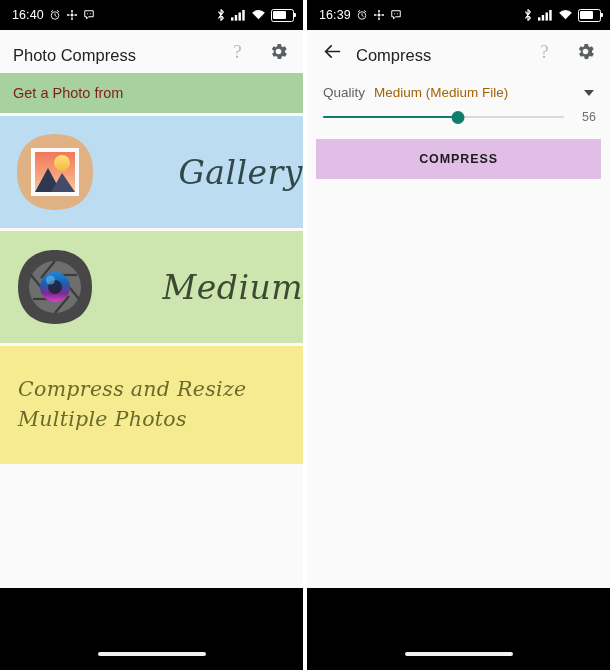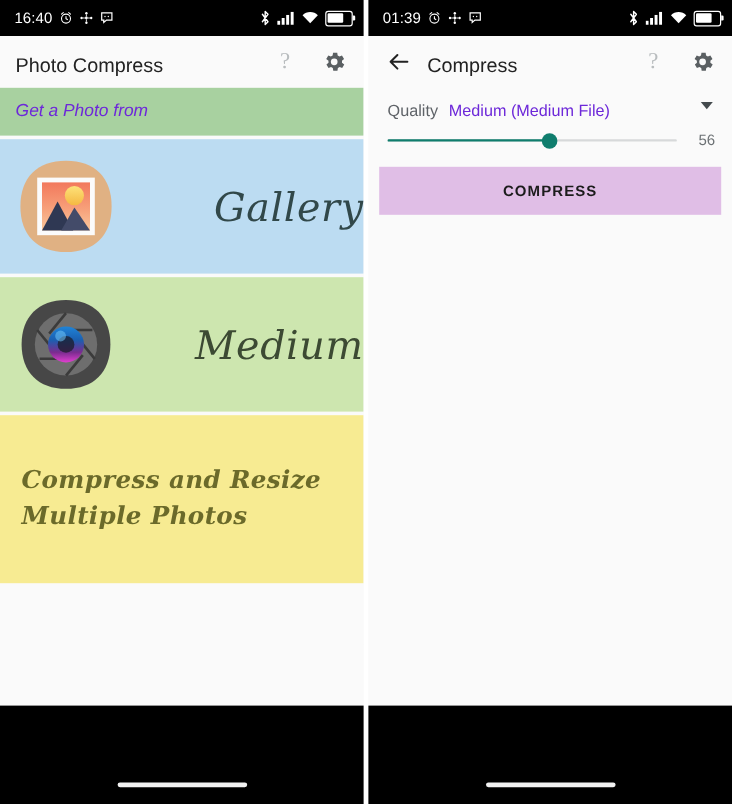--- a/index.html
+++ b/index.html
@@ -121,21 +121,21 @@
 
   .banner {
     background: #a8d1a0;
     height: 40px;
     display: flex;
     align-items: center;
     padding-left: 13px;
     box-sizing: border-box;
     margin-bottom: 3px;
   }
-  .banner-text { font-size: 14.5px; color: #6d28d9; font-style: italic; }
+  .banner-text { font-size: 14.5px; color: #7f1d1d; }
 
   .source-row {
     height: 112px;
     display: flex;
     align-items: center;
     position: relative;
     margin-bottom: 3px;
     box-sizing: border-box;
   }
   .source-row.gallery { background: #bcdcf2; }
@@ -151,50 +151,50 @@
     font-family: "DejaVu Serif", serif;
     font-style: italic;
     font-size: 33px;
     color: #31484a;
     letter-spacing: 0.5px;
   }
   .source-row.camera .row-label { color: #3c4a33; }
 
   .multi-panel {
     background: #f7eb92;
-    height: 140px;
+    height: 118px;
     display: flex;
     align-items: center;
     box-sizing: border-box;
     padding: 11px 18px;
-    font-weight: bold;
   }
   .multi-text {
     font-family: "DejaVu Serif", serif;
     font-style: italic;
     font-size: 20.5px;
     color: #6b6a2a;
     line-height: 1.45;
     letter-spacing: 0.3px;
   }
 
   
   .quality-row {
     display: flex;
+    align-items: center;
     padding: 12px 14px 2px 16px;
     box-sizing: border-box;
   }
   .quality-label {
     font-size: 13.5px;
     color: #5f6368;
     margin-right: 9px;
   }
   .quality-value {
     font-size: 13.5px;
-    color: #6d28d9;
+    color: #a16207;
     flex: 1 1 auto;
   }
   .chev {
     width: 0; height: 0;
     border-left: 5.5px solid transparent;
     border-right: 5.5px solid transparent;
     border-top: 6px solid #444a4d;
     margin-right: 2px;
   }
   .slider-row {
@@ -417,21 +417,21 @@
 
     <div class="navbar">
       <div class="home-pill"></div>
     </div>
   </div>
 
   <div class="phone right">
 
     <div class="statusbar">
       <div class="status-left">
-        <span class="status-time">01:39</span>
+        <span class="status-time">16:39</span>
         <span class="sicon">
           <svg width="12" height="12" viewBox="0 0 24 24">
               <circle cx="12" cy="13" r="7.5" fill="none" stroke="#fff" stroke-width="1.8"></circle>
               <path d="M12 9.5V13l2.4 1.6" stroke="#fff" stroke-width="1.8" fill="none" stroke-linecap="round"></path>
               <path d="M4.5 5.5 7.5 3M19.5 5.5 16.5 3" stroke="#fff" stroke-width="1.8" stroke-linecap="round"></path>
             </svg>
         </span>
         <span class="sicon">
           <svg width="12" height="12" viewBox="0 0 24 24">
               <circle cx="12" cy="12" r="2.4" fill="#fff"></circle>

